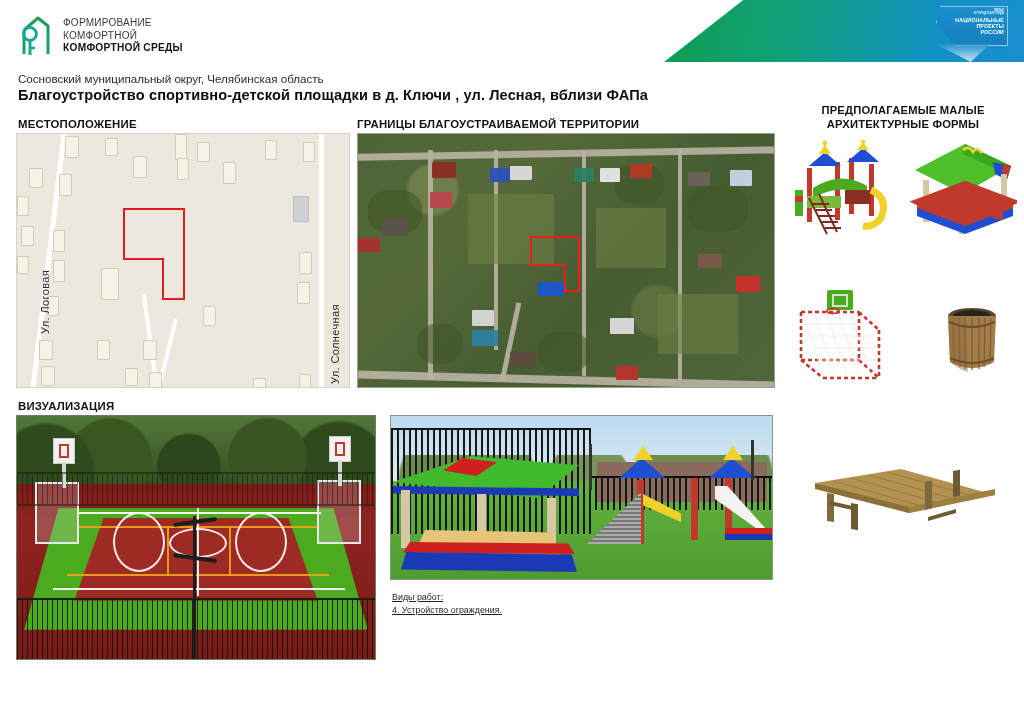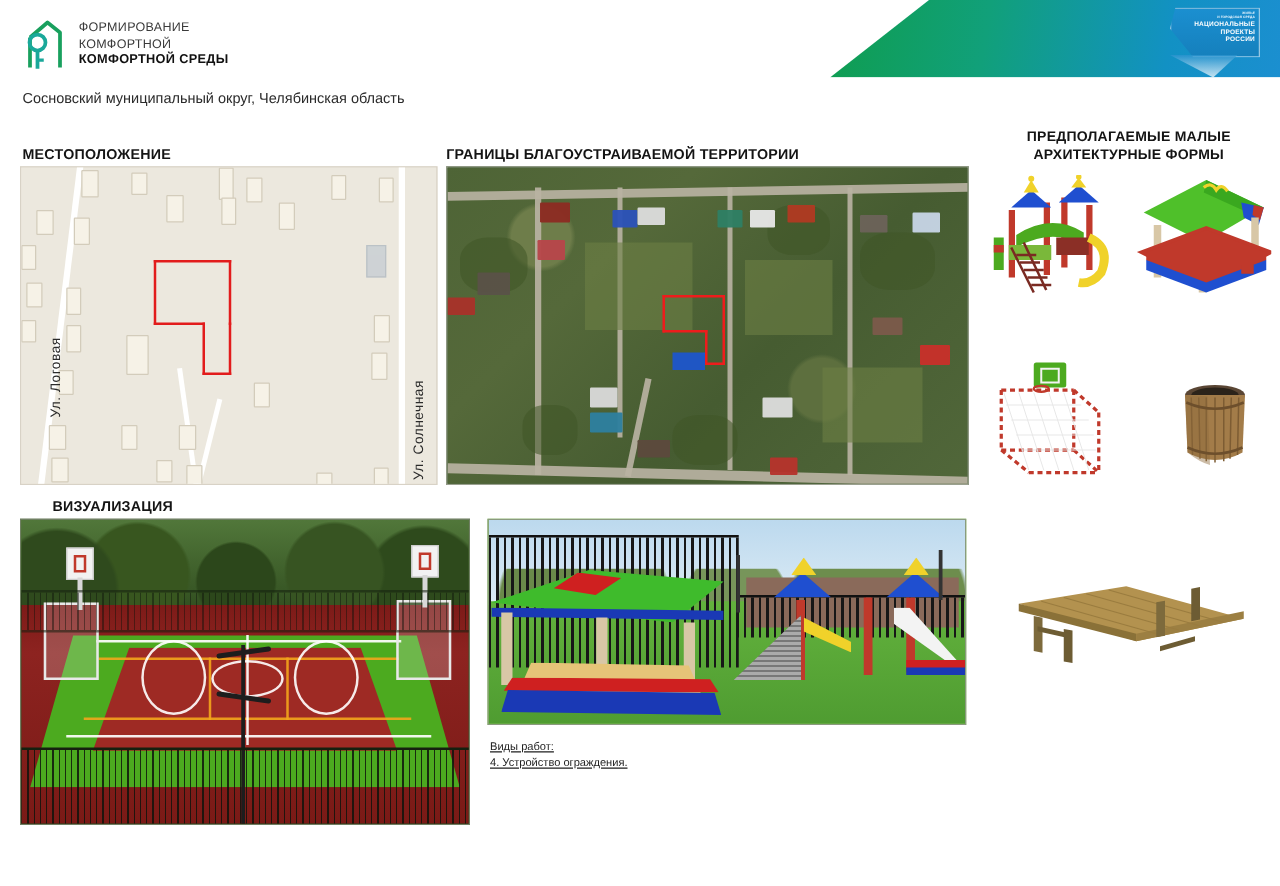--- a/index.html
+++ b/index.html
@@ -63,21 +63,21 @@
     position: absolute; top: 87px; left: 18px;
     font-size: 14.6px; color: #101010; font-weight: 700; letter-spacing: .1px;
   }
 
   .sec-title {
     position: absolute; font-size: 11.4px; font-weight: 700;
     color: #141414; letter-spacing: .2px;
   }
   .sec-title.loc   { top: 118px; left: 18px; }
   .sec-title.bord  { top: 118px; left: 357px; }
-  .sec-title.vis   { top: 400px; left: 18px; margin-left: 24px; }
+  .sec-title.vis   { top: 400px; left: 18px; }
   .maf-title {
     position: absolute; top: 103px; left: 790px; width: 226px;
     text-align: center; font-size: 11.2px; font-weight: 700; color: #141414;
     line-height: 14px; letter-spacing: .2px;
   }
 
   
   .map-box {
     position: absolute; top: 133px; left: 16px; width: 334px; height: 255px;
     background: #ece7dc; overflow: hidden; border: 1px solid #d8d2c6;
@@ -231,20 +231,21 @@
       <path d="M12 34 L17 34" stroke="#1aa89a" stroke-width="2.6" fill="none"></path>
     </svg>
     <div class="brand-text">
       <div class="l1">ФОРМИРОВАНИЕ</div>
       <div class="l2">КОМФОРТНОЙ</div>
       <div class="l3">КОМФОРТНОЙ СРЕДЫ</div>
     </div>
   </div>
 
   <div class="subtitle">Сосновский муниципальный округ, Челябинская область</div>
+  <div class="maintitle">Благоустройство спортивно-детской площадки в д. Ключи , ул. Лесная, вблизи ФАПа</div>
 
   <div class="sec-title loc">МЕСТОПОЛОЖЕНИЕ</div>
   <div class="sec-title bord">ГРАНИЦЫ БЛАГОУСТРАИВАЕМОЙ ТЕРРИТОРИИ</div>
   <div class="sec-title vis">ВИЗУАЛИЗАЦИЯ</div>
   <div class="maf-title">
     <span>ПРЕДПОЛАГАЕМЫЕ МАЛЫЕ</span><br>
     <span>АРХИТЕКТУРНЫЕ ФОРМЫ</span>
   </div>
 
   <div class="map-box">

